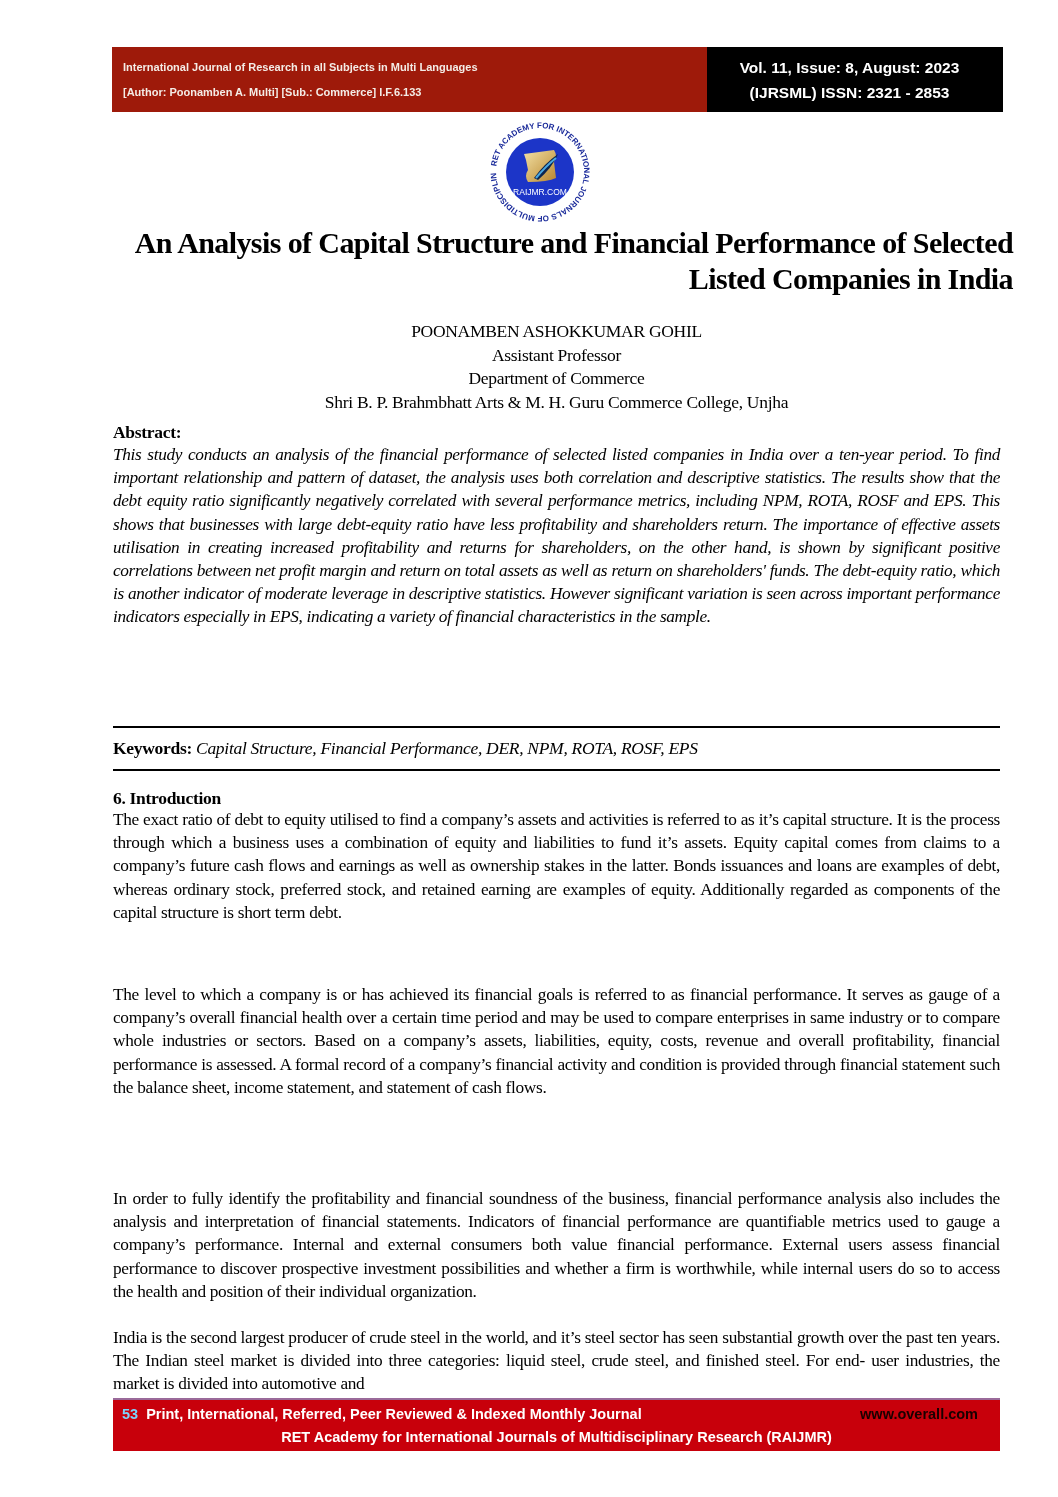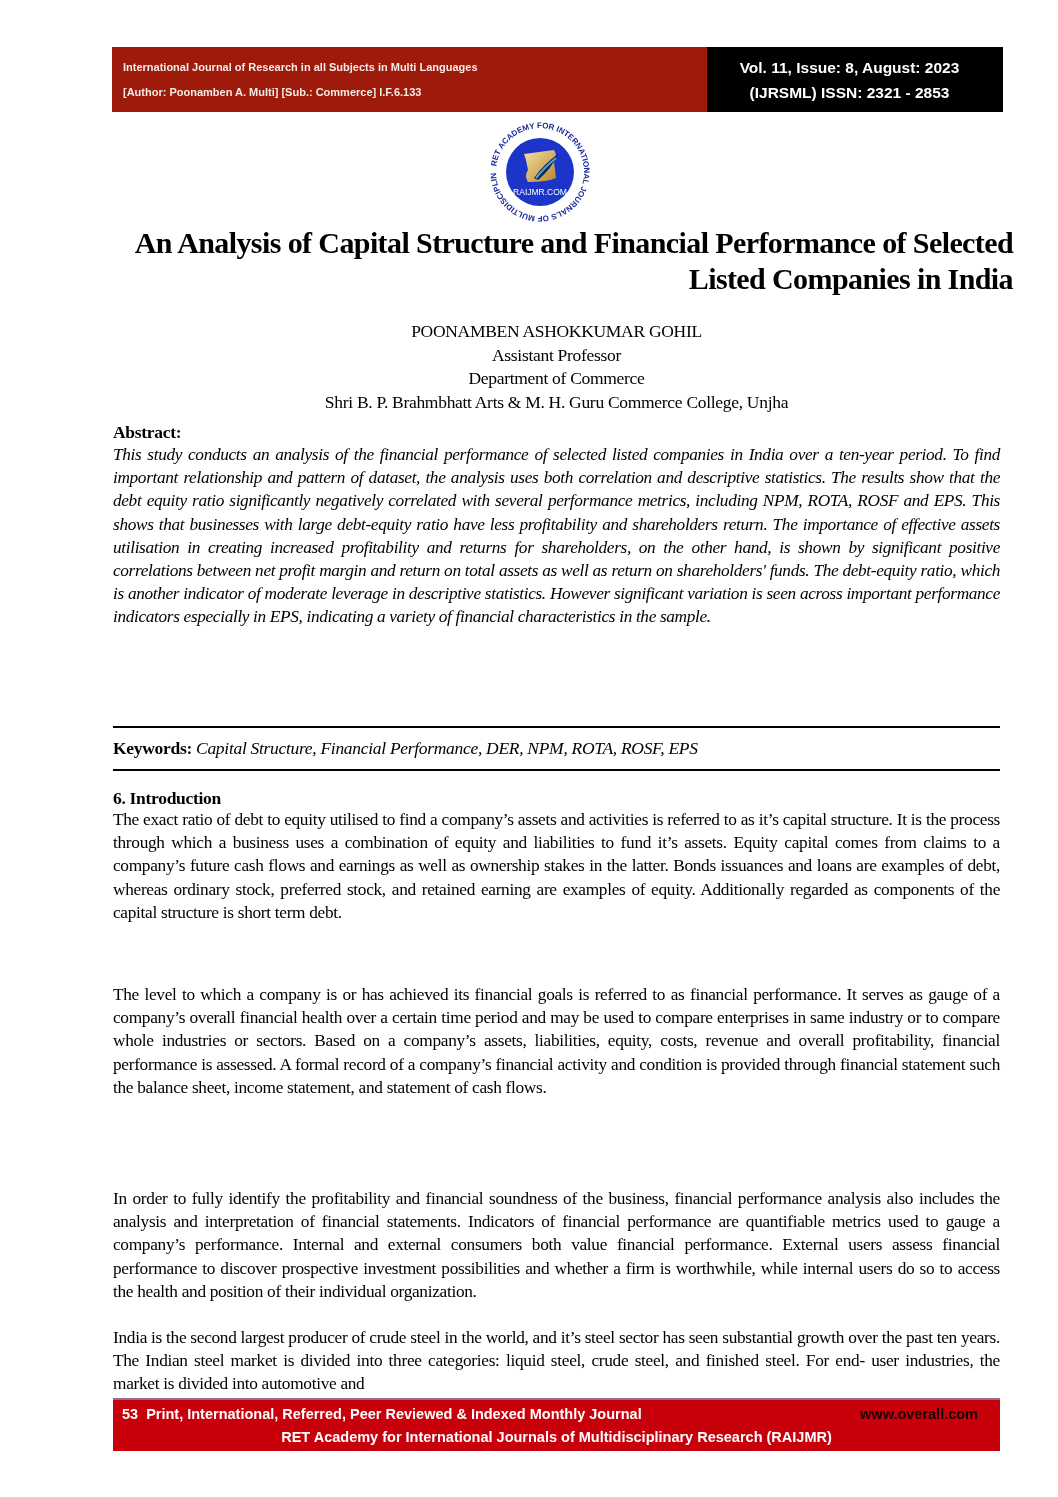--- a/index.html
+++ b/index.html
@@ -71,21 +71,21 @@
   .para-2 { top: 983px; }
   .para-3 { top: 1155px; margin-top: 32px; }
   .para-4 { top: 1326px; }
 
   .footer {
     position: absolute; left: 113px; top: 1398px; width: 887px; height: 53px;
     background: #c8000b; border-top: 2px solid #9a6a9a; box-sizing: border-box;
     font-family: "Liberation Sans", sans-serif; font-weight: bold; font-size: 14.5px;
   }
   .footer-row1 { position: absolute; left: 9px; top: 3px; right: 22px; height: 22px; line-height: 22px; }
-  .footer-page { color: #ffffff; margin-right: 8px; }
+  .footer-page { color: #7dd3fc; margin-right: 8px; }
   .footer-tagline { color: #ffffff; }
   .footer-url { position: absolute; right: 0; top: 0; color: #1a0000; }
   .footer-row2 { position: absolute; left: 0; right: 0; top: 26px; text-align: center; color: #ffffff; line-height: 22px; }
 </style>
 </head>
 <body>
 
 <div class="header">
   <div class="header-left">
     <span class="header-line">International Journal of Research in all Subjects in Multi Languages</span>

